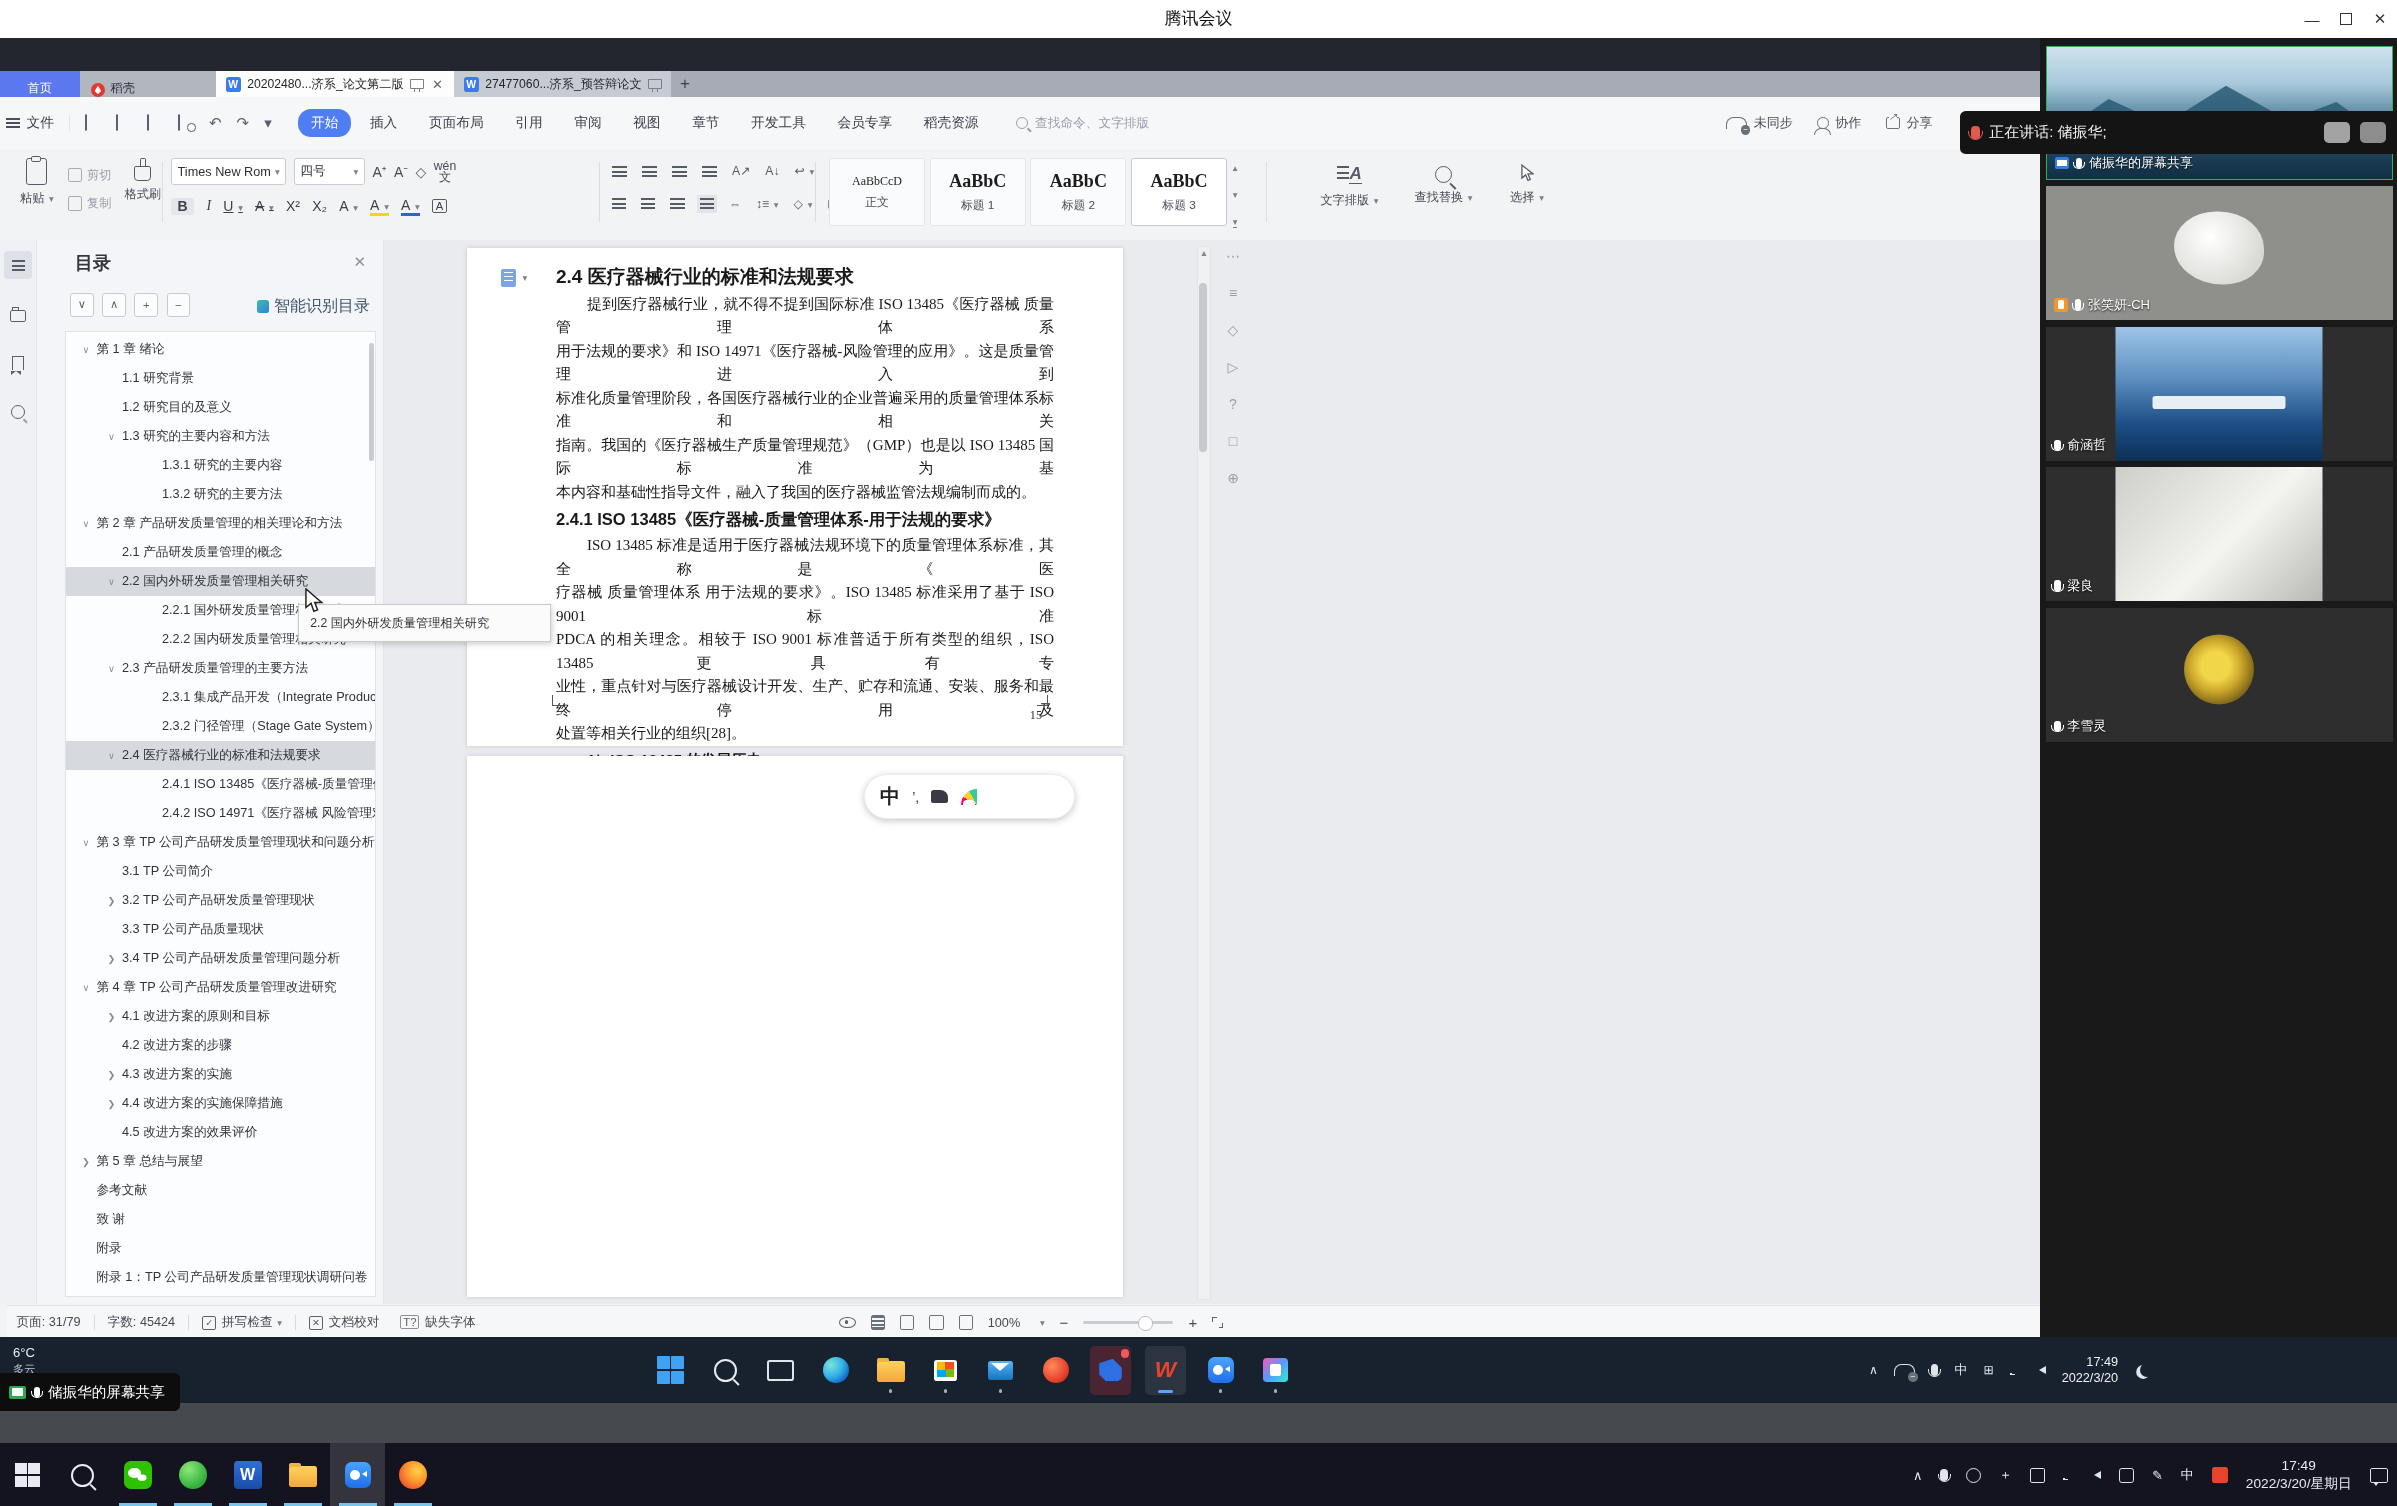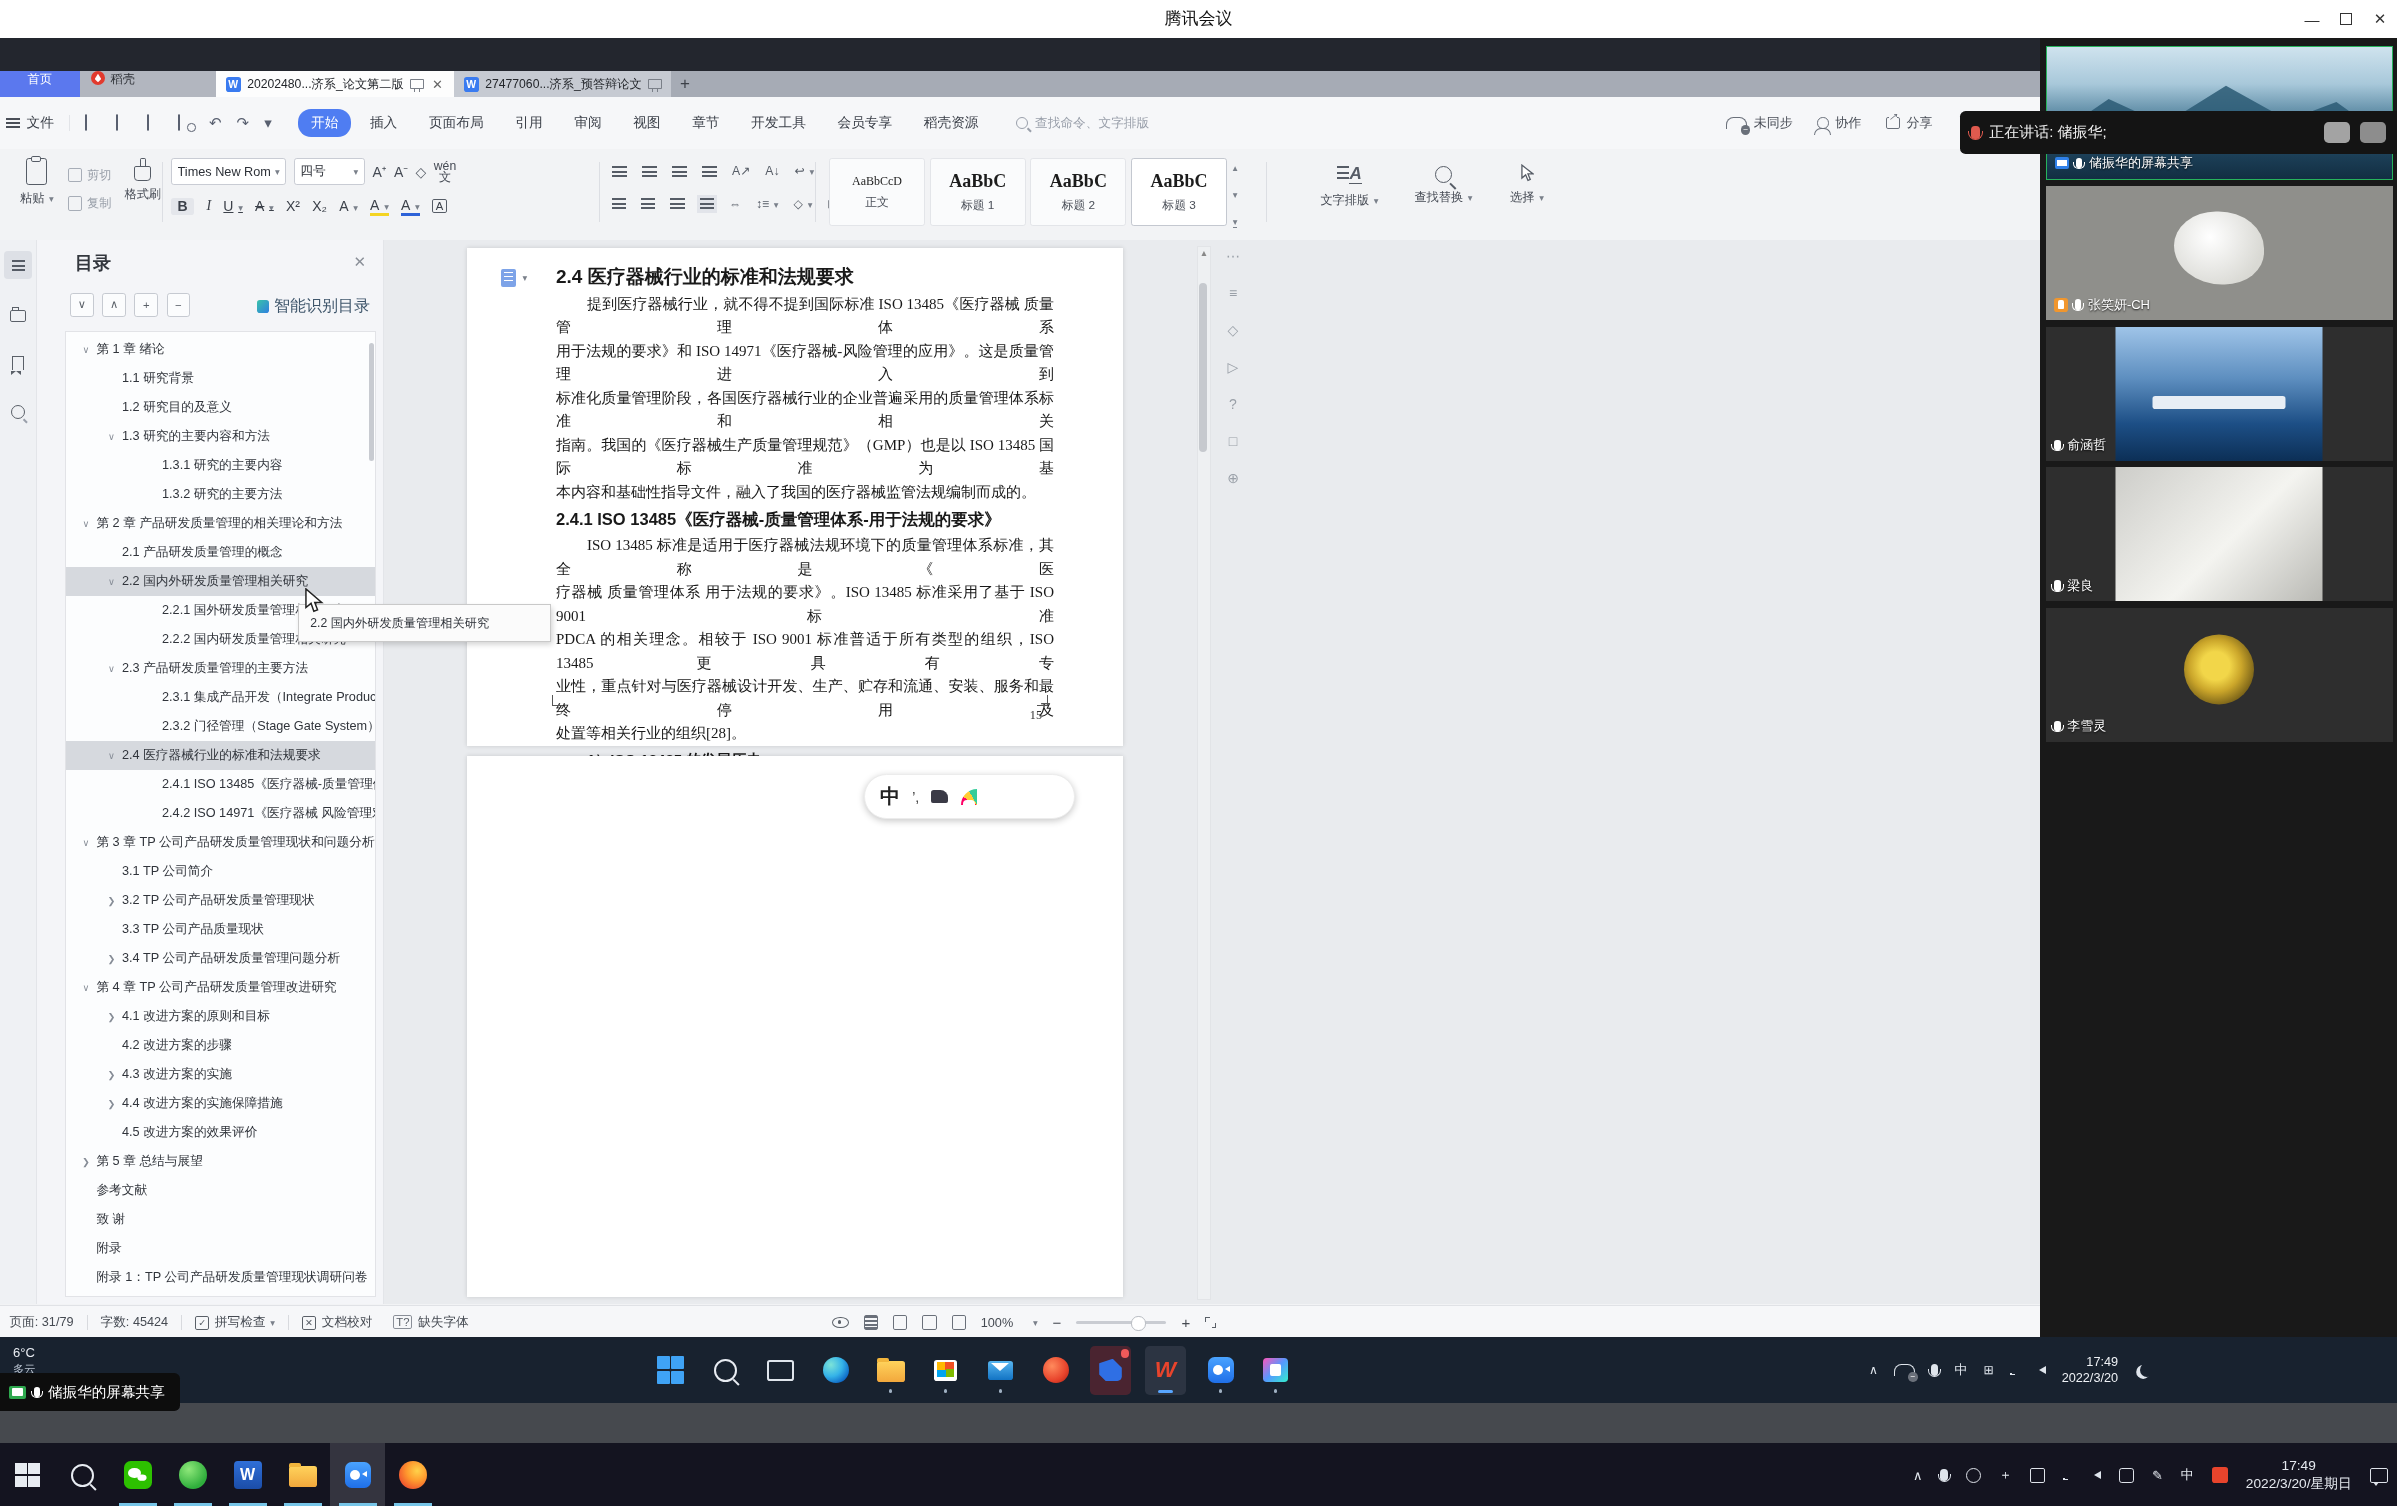--- a/index.html
+++ b/index.html
@@ -15,21 +15,21 @@
   .wincontrols span{width:34px;height:38px;display:flex;align-items:center;justify-content:center;
     color:#333;font-size:15px;}
   .wc-box{width:10.4px;height:10.4px;border:1.4px solid #333;}
 
   
   #darkstrip{left:0;top:38px;width:2040px;height:33px;background:#23262e;}
   #wps{left:0;top:71px;width:2040px;height:1266px;background:#f2f3f5;}
 
   
   #tabbar{position:absolute;left:0;top:0;width:2040px;height:26px;background:#a6abb5;display:flex;}
-  .wtab{height:26px;display:flex;align-items:flex-start;font-size:12.2px;color:#2f3238;padding:0 11.3px;}
+  .wtab{height:26px;display:flex;align-items:flex-end;font-size:12.2px;color:#2f3238;padding:0 11.3px;}
   #tab-home{width:57px;background:#5b78ee;color:#fff;justify-content:center;}
   #tab-docer{width:114px;background:#b2b6bf;gap:5.6px;}
   .docer-ic{width:14px;height:14px;border-radius:50%;background:#e23a2e;display:inline-block;position:relative;}
   .docer-ic::after{content:"";position:absolute;left:3.8px;top:2.8px;width:6.6px;height:8.5px;background:#fff;
     clip-path:polygon(50% 0,100% 60%,50% 100%,0 60%);}
   .doctab{display:flex;align-items:center;gap:6.6px;height:26px;padding:0 9.4px;font-size:12.2px;color:#23262b;}
   .doctab.active{background:#fdfdfd;}
   .doctab.inactive{background:#c6cad2;}
   .wps-w{width:15px;height:15px;border-radius:2.8px;background:#3a7bf0;color:#fff;font-size:10.4px;font-weight:bold;
     display:inline-flex;align-items:center;justify-content:center;}
@@ -159,21 +159,21 @@
   #imebar{left:864px;top:774px;width:179px;height:43px;background:#fff;border:1.9px solid #ececec;border-radius:22.6px;
      box-shadow:0 1.9px 7.5px rgba(0,0,0,.22);display:flex;align-items:center;padding:0 15px;gap:12.2px;z-index:30;}
   #imebar .zh{font-size:20px;color:#222;font-weight:bold;}
   #imebar .punct{font-size:14px;color:#333;}
   .hat{width:17px;height:12.2px;background:#3a3a46;border-radius:2.8px 7.5px 1.9px 1.9px;}
   .rainbow{width:32px;height:16px;border-radius:32px 32px 0 0;position:relative;overflow:hidden;
      background:conic-gradient(from 270deg at 50% 100%,#f06 0 30deg,#fc3 30deg 60deg,#3c9 60deg 90deg,transparent 0);}
   .rainbow::after{content:"";position:absolute;left:2.8px;bottom:-3.8px;width:11.3px;height:8.5px;background:#fff;border-radius:5.6px;box-shadow:15px 1.9px 0 #fff;}
 
   
-  #statusbar{position:absolute;left:0;top:1234px;width:2040px;height:33px;background:#f6f7f9;border-top:0.9px solid #e0e2e6;
+  #statusbar{position:absolute;left:7px;top:1234px;width:2040px;height:33px;background:#f6f7f9;border-top:0.9px solid #e0e2e6;
      display:flex;align-items:center;font-size:12.7px;color:#454a52;}
   #statusbar .sdiv{width:0.9px;height:15px;background:#d8dade;margin:0 13px;}
   .chk{width:12.2px;height:12.2px;border:1.3px solid #5a6068;border-radius:1.9px;font-size:9.4px;line-height:12.2px;text-align:center;color:#5a6068;margin-right:5.6px;display:inline-block;}
   .tq{font-size:11.3px;border:0.9px solid #8a8f98;border-radius:1.9px;padding:0 1.9px;color:#5a6068;margin-right:5.6px;}
   #status-right{position:absolute;left:832px;top:0;height:33px;display:flex;align-items:center;gap:15px;}
   .eye{width:15px;height:9.4px;border:1.4px solid #5a6068;border-radius:50%;position:relative;}
   .eye::after{content:"";position:absolute;left:4.7px;top:2.4px;width:3.8px;height:3.8px;border-radius:50%;background:#5a6068;}
   .vbox{width:12.2px;height:12.2px;border:1.4px solid #6a707a;border-radius:1.9px;}
   .vbox.fill{background:repeating-linear-gradient(180deg,#6a707a 0 1.9px,transparent 1.9px 3.8px);border:1.4px solid #6a707a;}
   .slider{width:90px;height:2.8px;background:#c9ccd2;border-radius:1.9px;position:relative;}

